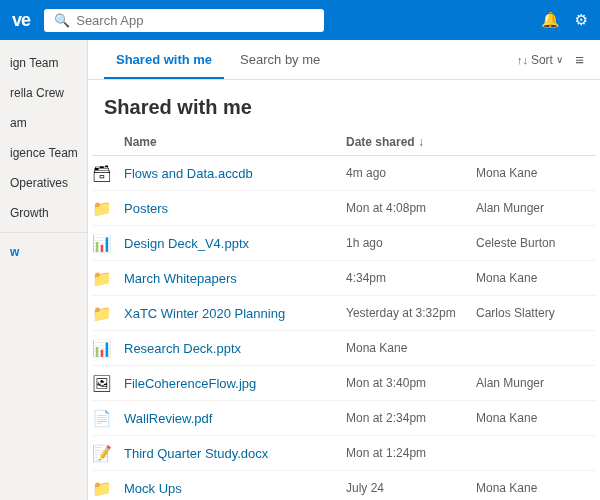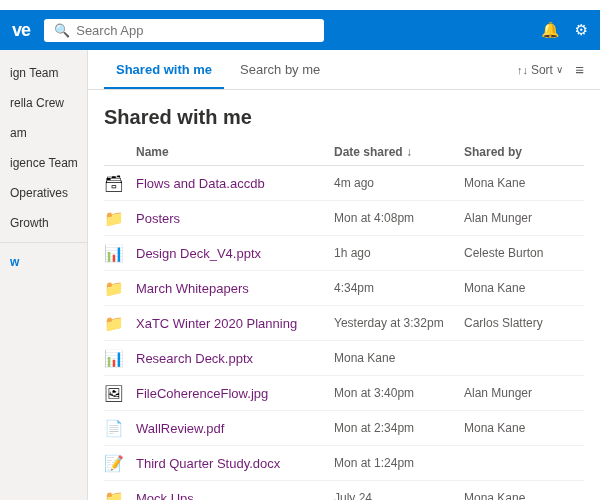--- a/index.html
+++ b/index.html
@@ -7,21 +7,20 @@
 
     
     .top-bar {
       background: #0078d4;
       height: 40px;
       display: flex;
       align-items: center;
       padding: 0 12px;
       gap: 10px;
       flex-shrink: 0;
-      margin-top: 10px;
     }
     .top-bar-logo {
       color: #fff;
       font-size: 18px;
       font-weight: 700;
       letter-spacing: -1px;
       margin-right: 4px;
     }
     .search-box {
       display: flex;
@@ -132,21 +131,21 @@
     .page-title {
       font-size: 20px;
       font-weight: 600;
       color: #323130;
     }
 
     
     .file-list {
       flex: 1;
       overflow-y: auto;
-      padding: 0 16px;
+      padding: 0 4px;
     }
     .file-list-header {
       display: grid;
       grid-template-columns: 32px 1fr 130px 120px;
       padding: 6px 0;
       border-bottom: 1px solid #e1dfdd;
       font-size: 12px;
       color: #605e5c;
       font-weight: 600;
     }
@@ -161,21 +160,21 @@
     .file-icon {
       width: 20px;
       height: 20px;
       display: flex;
       align-items: center;
       justify-content: center;
       font-size: 16px;
     }
     .file-name {
       font-size: 13px;
-      color: #701a75;
+      color: #0369a1;
       white-space: nowrap;
       overflow: hidden;
       text-overflow: ellipsis;
       padding-right: 8px;
     }
     .file-date {
       font-size: 12px;
       color: #605e5c;
     }
     .file-shared-by {
@@ -233,21 +232,20 @@
 
     <div class="file-list">
 
       <div class="file-list-header">
         <div class="col-icon"></div>
         <div>Name</div>
         <div style="cursor:pointer;">
           <span>Date shared</span>
           <span>↓</span>
         </div>
-        <div>Shared by</div>
       </div>
 
       <div id="file-rows-container">
           <div class="file-row">
       <div class="file-icon">
               <span style="font-size:16px;">🗃</span>
             </div>
       <div class="file-name">Flows and Data.accdb</div>
       <div class="file-date">4m ago</div>
       <div class="file-shared-by">Mona Kane</div>

